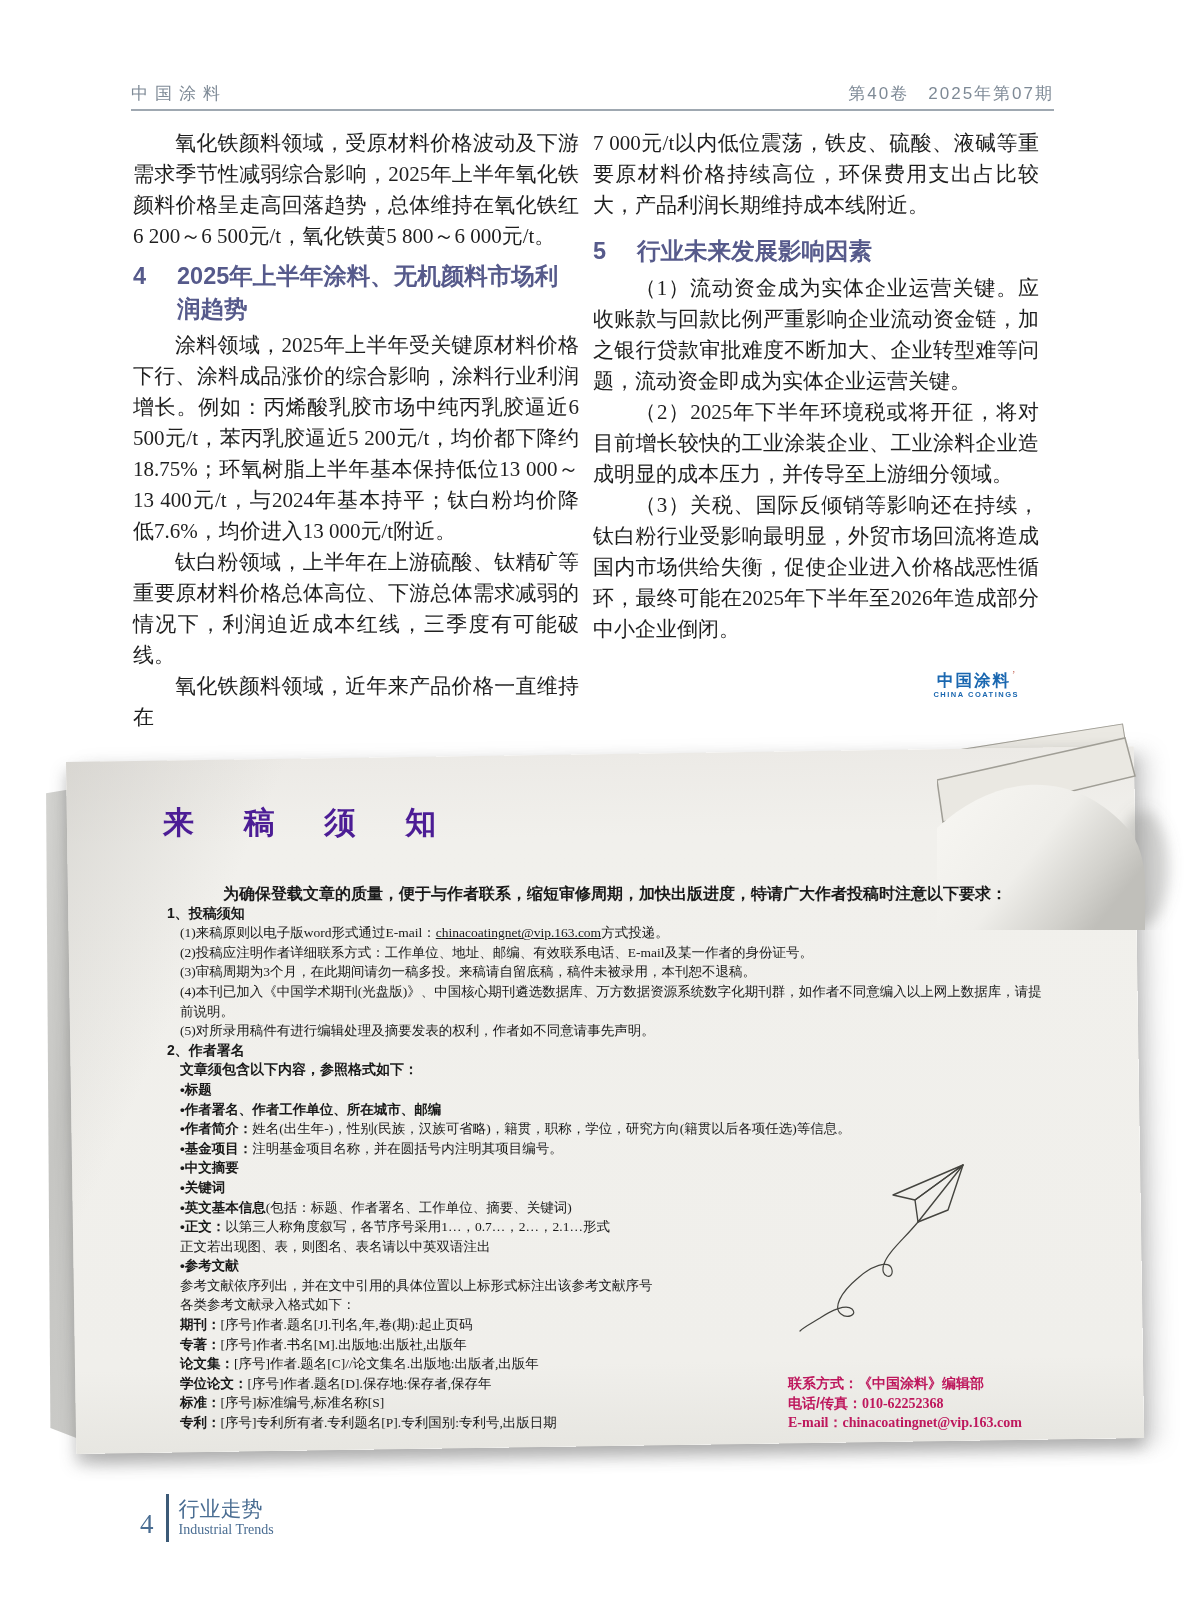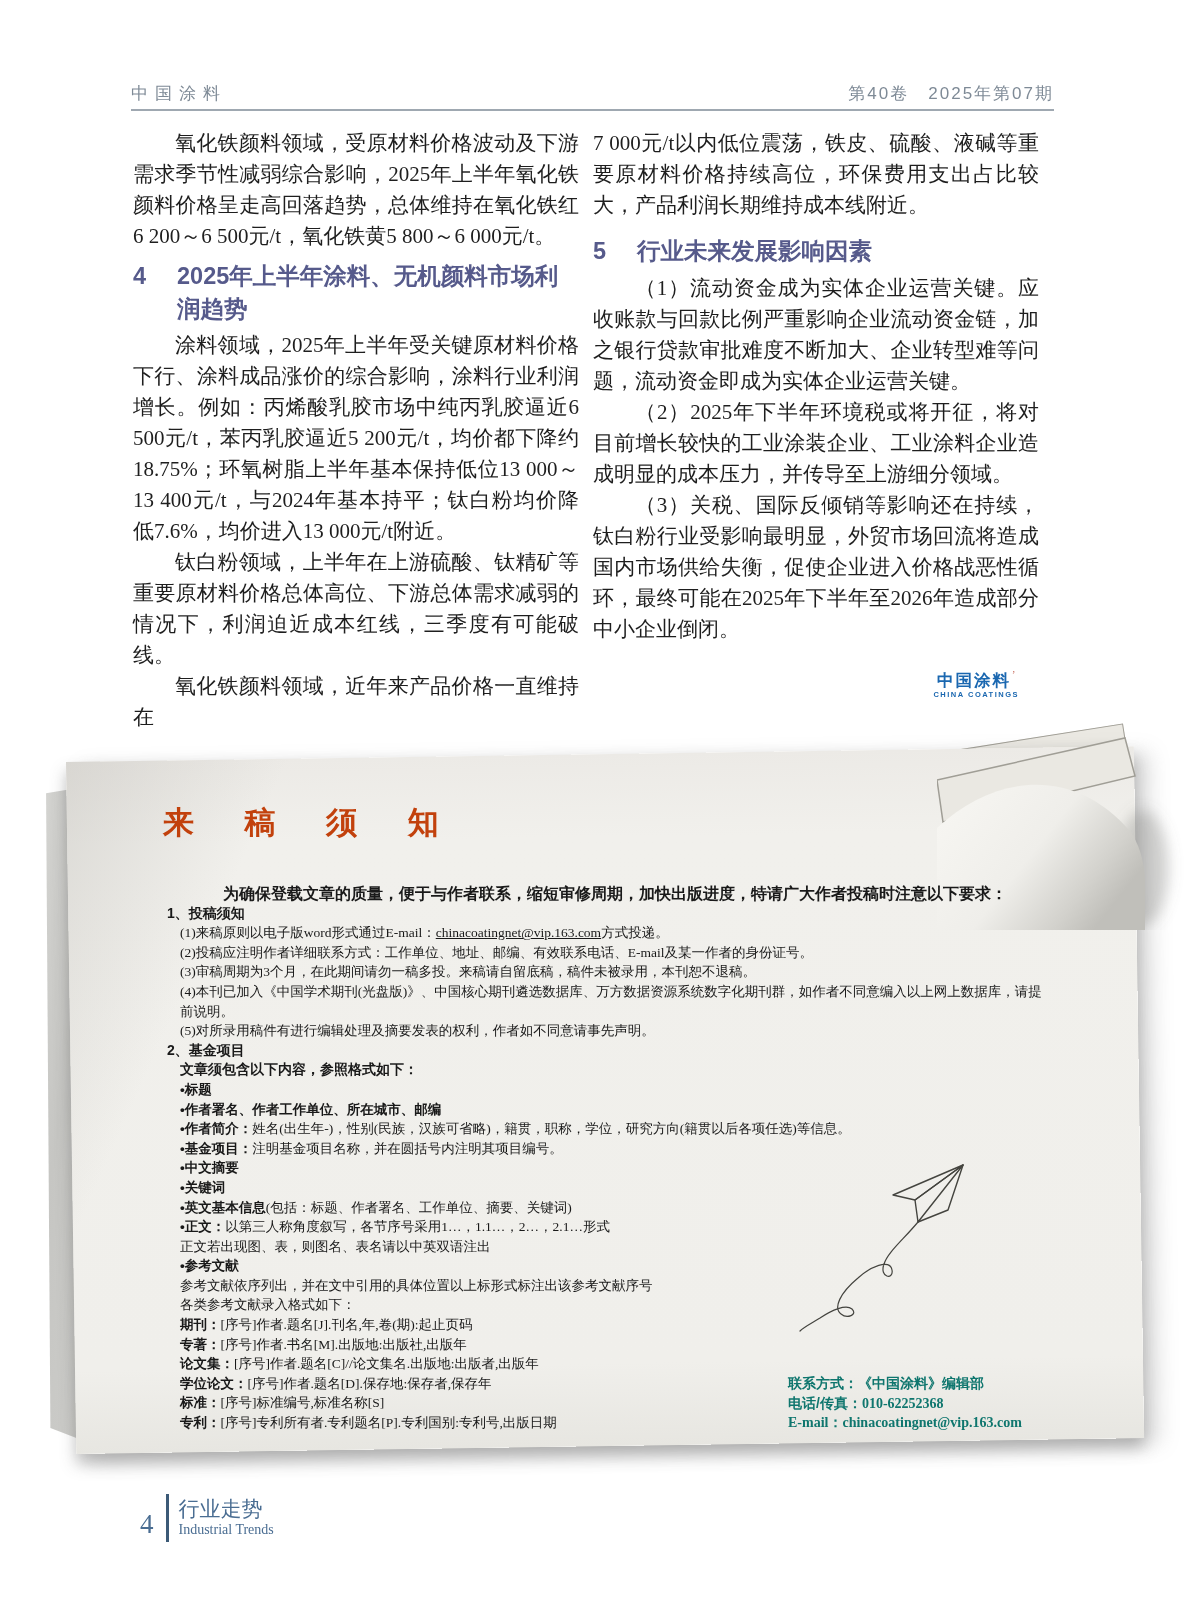--- a/index.html
+++ b/index.html
@@ -39,35 +39,35 @@
   .ns-undertop{position:absolute;right:58px;top:22px;width:215px;height:58px;
     background:#ebe9e3;border:1.5px solid #a09e96;transform:rotate(-9deg);}
   .ns-main{position:absolute;left:66px;top:44px;width:1068px;height:692px;
     transform:rotate(-0.85deg);transform-origin:0 0;
     background:
       linear-gradient(115deg, rgba(200,198,193,0.55) 0%, rgba(240,239,235,0) 16%),
       linear-gradient(180deg,#eceae6 0%,#f1f0ec 12%,#f0efeb 88%,#e7e6e1 100%);
     box-shadow:0 10px 16px rgba(70,70,70,0.35), 16px 6px 20px rgba(120,120,118,0.22);}
   .ns-curl{position:absolute;right:0;top:0;width:250px;height:212px;}
 
-  .n-title{position:absolute;left:163px;top:84px;font-family:Liberation Sans, sans-serif;
-    font-weight:bold;font-size:31px;letter-spacing:21px;color:#c2410c;}
+  .n-title{position:absolute;left:163px;top:84px;font-family:Liberation Serif, serif;
+    font-weight:bold;font-size:31px;letter-spacing:21px;color:#4c1d95;}
   .n-body{position:absolute;left:167px;top:166px;width:884px;font-size:13.5px;
     line-height:19.6px;color:#191919;}
   .n-intro{font-family:"Liberation Sans",sans-serif;font-weight:bold;font-size:16px;
     text-indent:56px;}
   .n-sechead{font-family:"Liberation Sans",sans-serif;font-weight:bold;font-size:14px;}
   .n-ind{padding-left:13px;}
   .bullet{padding-left:13px;}
   .bullet::before{content:"\2022 ";font-weight:bold;font-family:"Liberation Sans",sans-serif;}
   .bhead{font-family:"Liberation Sans",sans-serif;font-weight:bold;}
   .email-link{text-decoration:underline;color:#191919;}
   .rlabel{font-family:"Liberation Sans",sans-serif;font-weight:bold;}
   .n-contact{position:absolute;left:788px;top:656px;font-size:14px;line-height:19.5px;
-    font-weight:bold;color:#0f766e;}
+    font-weight:bold;color:#be185d;}
   .n-contact .clabel{font-family:"Liberation Sans",sans-serif;}
   .n-contact .cvalue{font-family:"Liberation Serif",serif;}
   .n-plane{position:absolute;left:788px;top:402px;width:285px;height:250px;}
 
   
   .footer{position:absolute;left:140px;top:1494px;display:flex;align-items:center;color:#4a6d92;}
   .f-num{font-size:27px;font-family:"Liberation Serif",serif;align-self:flex-end;
     margin-bottom:2px;}
   .f-div{width:3px;height:48px;background:#3c5a77;margin:0 10px 0 12px;}
   .f-cn{font-size:21px;font-family:"Liberation Sans",sans-serif;font-weight:500;line-height:24px;}
@@ -143,32 +143,32 @@
     </div>
     <div class="n-ind">
       <span>(1)来稿原则以电子版word形式通过E-mail：</span><span class="email-link">chinacoatingnet@vip.163.com</span><span>方式投递。</span>
     </div>
     <div class="n-ind">(2)投稿应注明作者详细联系方式：工作单位、地址、邮编、有效联系电话、E-mail及某一作者的身份证号。</div>
     <div class="n-ind">(3)审稿周期为3个月，在此期间请勿一稿多投。来稿请自留底稿，稿件未被录用，本刊恕不退稿。</div>
     <div class="n-ind">(4)本刊已加入《中国学术期刊(光盘版)》、中国核心期刊遴选数据库、万方数据资源系统数字化期刊群，如作者不同意编入以上网上数据库，请提前说明。</div>
     <div class="n-ind">(5)对所录用稿件有进行编辑处理及摘要发表的权利，作者如不同意请事先声明。</div>
 
     <div class="n-sechead">
-      <span>2、</span><span>基金项目</span>
+      <span>2、</span><span>作者署名</span>
     </div>
     <div class="n-ind n-sechead">文章须包含以下内容，参照格式如下：</div>
 
     <div class="bullet"><span class="bhead">标题</span><span></span></div>
     <div class="bullet"><span class="bhead">作者署名、作者工作单位、所在城市、邮编</span><span></span></div>
     <div class="bullet"><span class="bhead">作者简介：</span><span>姓名(出生年-)，性别(民族，汉族可省略)，籍贯，职称，学位，研究方向(籍贯以后各项任选)等信息。</span></div>
     <div class="bullet"><span class="bhead">基金项目：</span><span>注明基金项目名称，并在圆括号内注明其项目编号。</span></div>
     <div class="bullet"><span class="bhead">中文摘要</span><span></span></div>
     <div class="bullet"><span class="bhead">关键词</span><span></span></div>
     <div class="bullet"><span class="bhead">英文基本信息</span><span>(包括：标题、作者署名、工作单位、摘要、关键词)</span></div>
-    <div class="bullet"><span class="bhead">正文：</span><span>以第三人称角度叙写，各节序号采用1…，1.1…，2…，2.1…形式</span></div>
+    <div class="bullet"><span class="bhead">正文：</span><span>以第三人称角度叙写，各节序号采用1…，0.7…，2…，2.1…形式</span></div>
     <div class="n-ind">正文若出现图、表，则图名、表名请以中英双语注出</div>
     <div class="bullet"><span class="bhead">参考文献</span><span></span></div>
     <div class="n-ind">参考文献依序列出，并在文中引用的具体位置以上标形式标注出该参考文献序号</div>
     <div class="n-ind">各类参考文献录入格式如下：</div>
 
     <div class="n-ind"><span class="rlabel">期刊：</span><span>[序号]作者.题名[J].刊名,年,卷(期):起止页码</span></div>
     <div class="n-ind"><span class="rlabel">专著：</span><span>[序号]作者.书名[M].出版地:出版社,出版年</span></div>
     <div class="n-ind"><span class="rlabel">论文集：</span><span>[序号]作者.题名[C]//论文集名.出版地:出版者,出版年</span></div>
     <div class="n-ind"><span class="rlabel">学位论文：</span><span>[序号]作者.题名[D].保存地:保存者,保存年</span></div>
     <div class="n-ind"><span class="rlabel">标准：</span><span>[序号]标准编号,标准名称[S]</span></div>

